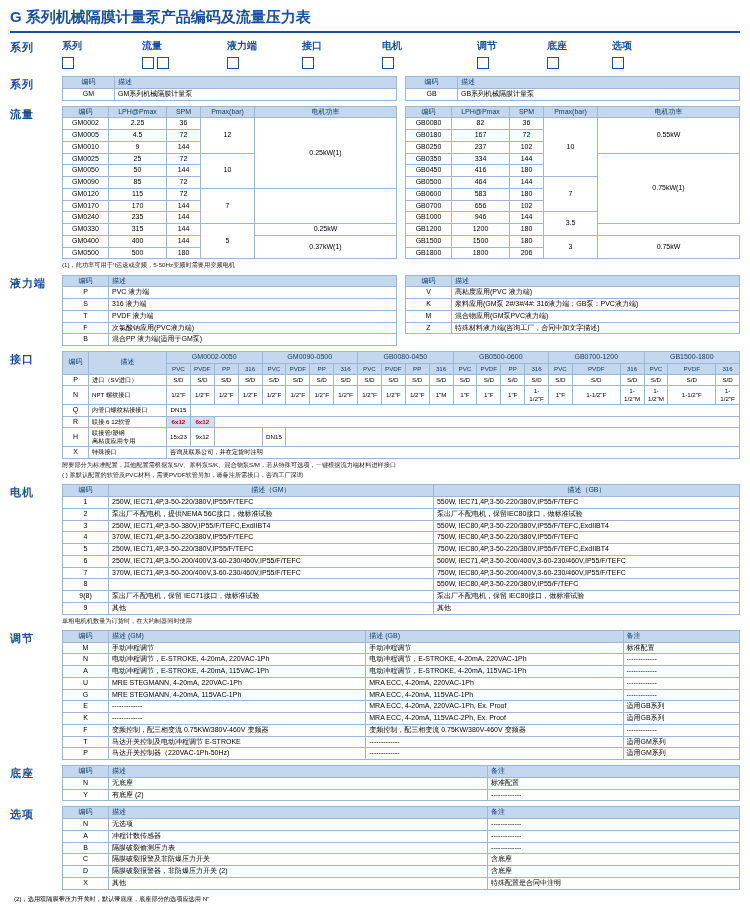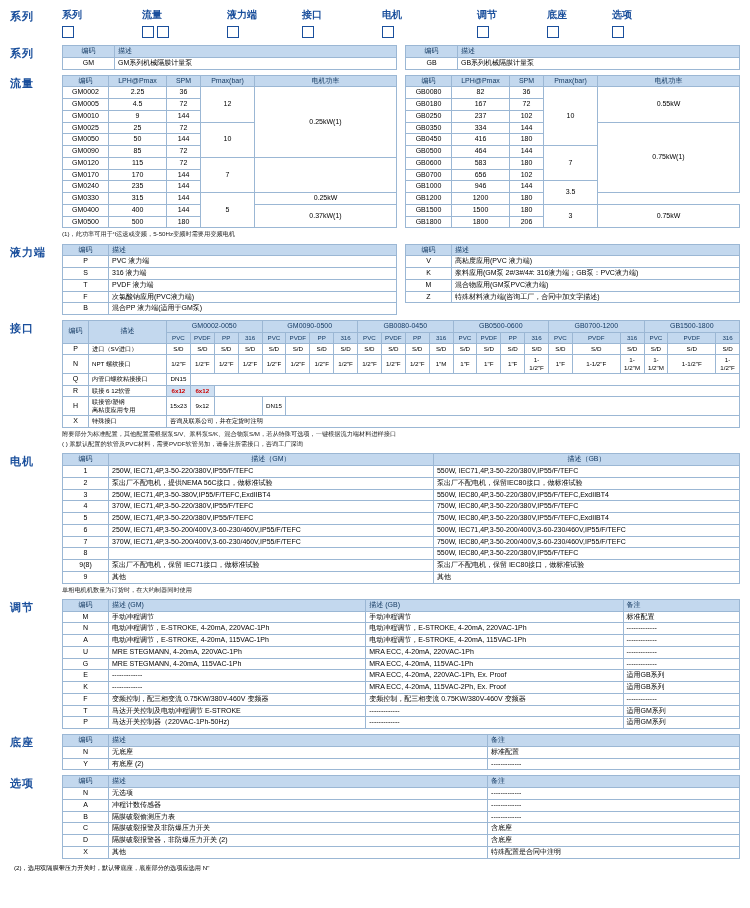--- a/index.html
+++ b/index.html
@@ -68,20 +68,23 @@
   .two { display:flex; gap:8px; }
   .two > div { flex:1 1 0; min-width:0; }
   .bluecell { background:#cfe0f2; }
   .footer-note { font-size:6.2px; margin-top:5px; padding-left:4px; }
 </style>
 </head>
 <body>
 
 <div class="page">
 
+  <div class="title-bar">
+    <div class="t">G 系列机械隔膜计量泵产品编码及流量压力表</div>
+  </div>
 
   <div class="codemap">
     <div class="label">系列</div>
     <div class="cm-col" style="width:80px">
       <div class="cm-label">系列</div>
       <div class="cm-boxes">
         <div class="cm-box"></div>
       </div>
     </div>
     <div class="cm-col" style="width:85px">

